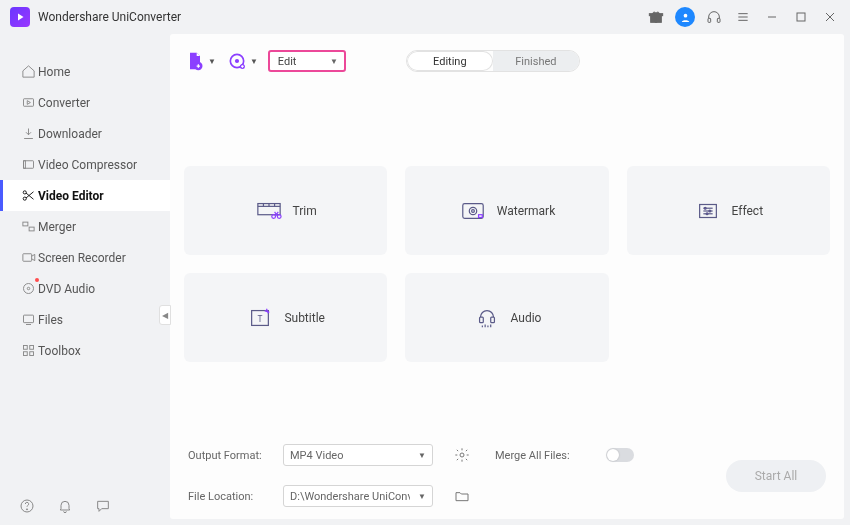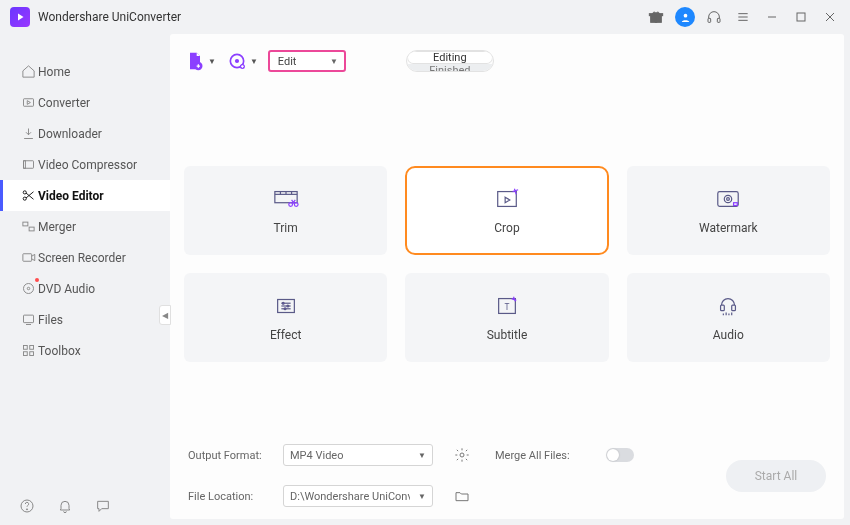--- a/index.html
+++ b/index.html
@@ -31,25 +31,25 @@
     .main { flex:1; background:#fdfdfd; display:flex; flex-direction:column; border-radius:3px; margin:2px 6px 6px 0; }
     .toolbar { display:flex; align-items:center; padding:16px 14px 4px 14px; gap:10px; }
     .tool-btn { display:flex; align-items:center; cursor:pointer; }
     .tool-btn .ic { width:22px; height:22px; display:flex; align-items:center; justify-content:center; }
     .tool-btn .ic svg { width:20px; height:20px; }
     .tool-btn .caret { font-size:8px; color:#555; margin-left:2px; }
     .purple-file .ic svg { fill:#8b3fff; }
     .purple-circle .ic svg { fill:none; stroke:#8b3fff; stroke-width:2; }
     .select-filter { width:78px; height:22px; border:2px solid #ec4899; background:#fff; border-radius:3px; font-size:11px; padding-left:8px; color:#444; display:flex; align-items:center; justify-content:space-between; padding-right:6px; cursor:pointer; }
     .select-filter .car { font-size:8px; color:#666; }
-    .segment { margin-left:50px; display:flex; border:1px solid #e2e2e2; border-radius:11px; overflow:hidden; height:22px;flex-direction:column; }
+    .segment { margin-left:50px; display:flex; border:1px solid #e2e2e2; border-radius:11px; overflow:hidden; height:22px; }
     .seg-btn { width:86px; font-size:11px; display:flex; align-items:center; justify-content:center; cursor:pointer; color:#777; background:#eceef0; }
     .seg-btn.active { background:#fff; color:#333; border-radius:11px; box-shadow:0 0 0 1px #e2e2e2 inset; }
     .grid { flex:1; padding:90px 14px 0 14px; display:grid; grid-template-columns:repeat(3, 1fr); grid-auto-rows:89px; gap:18px; align-content:start; }
-    .card { background:#f4f5f7; border-radius:6px; display:flex; flex-direction:column; align-items:center; justify-content:center; gap:10px; cursor:pointer; }
+    .card { background:#f4f5f7; border-radius:6px; display:flex; flex-direction:row; align-items:center; justify-content:center; gap:10px; cursor:pointer; }
     .card.selected { background:#fff; border:2px solid #ff8a1f; border-radius:10px; }
     .card .c-icon { width:28px; height:24px; display:flex; align-items:center; justify-content:center; color:#5a5a88; }
     .card .c-icon svg { width:26px; height:22px; fill:none; stroke:currentColor; stroke-width:1.3; }
     .card .c-label { font-size:12px; color:#444; }
     .footer { padding:8px 18px 12px 18px; display:grid; grid-template-columns:76px 150px 24px 92px 60px 1fr 100px; row-gap:8px; column-gap:6px; align-items:center; font-size:11px; color:#666;gap:19px; }
     .fsel { height:22px; border:1px solid #d5d5d5; background:#fff; border-radius:3px; font-size:11px; padding:0 6px; display:flex; align-items:center; justify-content:space-between; cursor:pointer; }
     .fsel .car { font-size:8px; color:#666; }
     .f-icon { width:20px; height:20px; display:flex; align-items:center; justify-content:center; cursor:pointer; color:#777; }
     .f-icon svg { width:16px; height:16px; fill:none; stroke:currentColor; stroke-width:1.5; }
     .toggle { width:28px; height:14px; background:#dadce0; border-radius:7px; position:relative; cursor:pointer; }
@@ -279,30 +279,20 @@
                 <line x1="8" y1="3" x2="8" y2="6"></line>
                 <line x1="14" y1="3" x2="14" y2="6"></line>
                 <line x1="20" y1="3" x2="20" y2="6"></line>
                 <circle cx="19" cy="17" r="2" stroke="#8b3fff"></circle>
                 <circle cx="25" cy="17" r="2" stroke="#8b3fff"></circle>
                 <path d="M21 16l3-4M23 16l-3-4" stroke="#8b3fff"></path>
               </svg>
             </span>
           <span class="c-label">Trim</span>
         </div>
-        <div class="card selected">
-          <span class="c-icon">
-              <svg viewBox="0 0 28 22">
-                <rect x="4" y="3" width="20" height="16"></rect>
-                <path d="M12 9l5 3-5 3z"></path>
-                <path d="M20 3l6-2M24 6l-2-6" stroke="#8b3fff"></path>
-              </svg>
-            </span>
-          <span class="c-label">Crop</span>
-        </div>
         <div class="card">
           <span class="c-icon">
               <svg viewBox="0 0 28 22">
                 <rect x="3" y="3" width="22" height="16" rx="2"></rect>
                 <circle cx="14" cy="11" r="4"></circle>
                 <circle cx="14" cy="11" r="1.5"></circle>
                 <rect x="20" y="15" width="4" height="3" stroke="#8b3fff"></rect>
               </svg>
             </span>
           <span class="c-label">Watermark</span>

